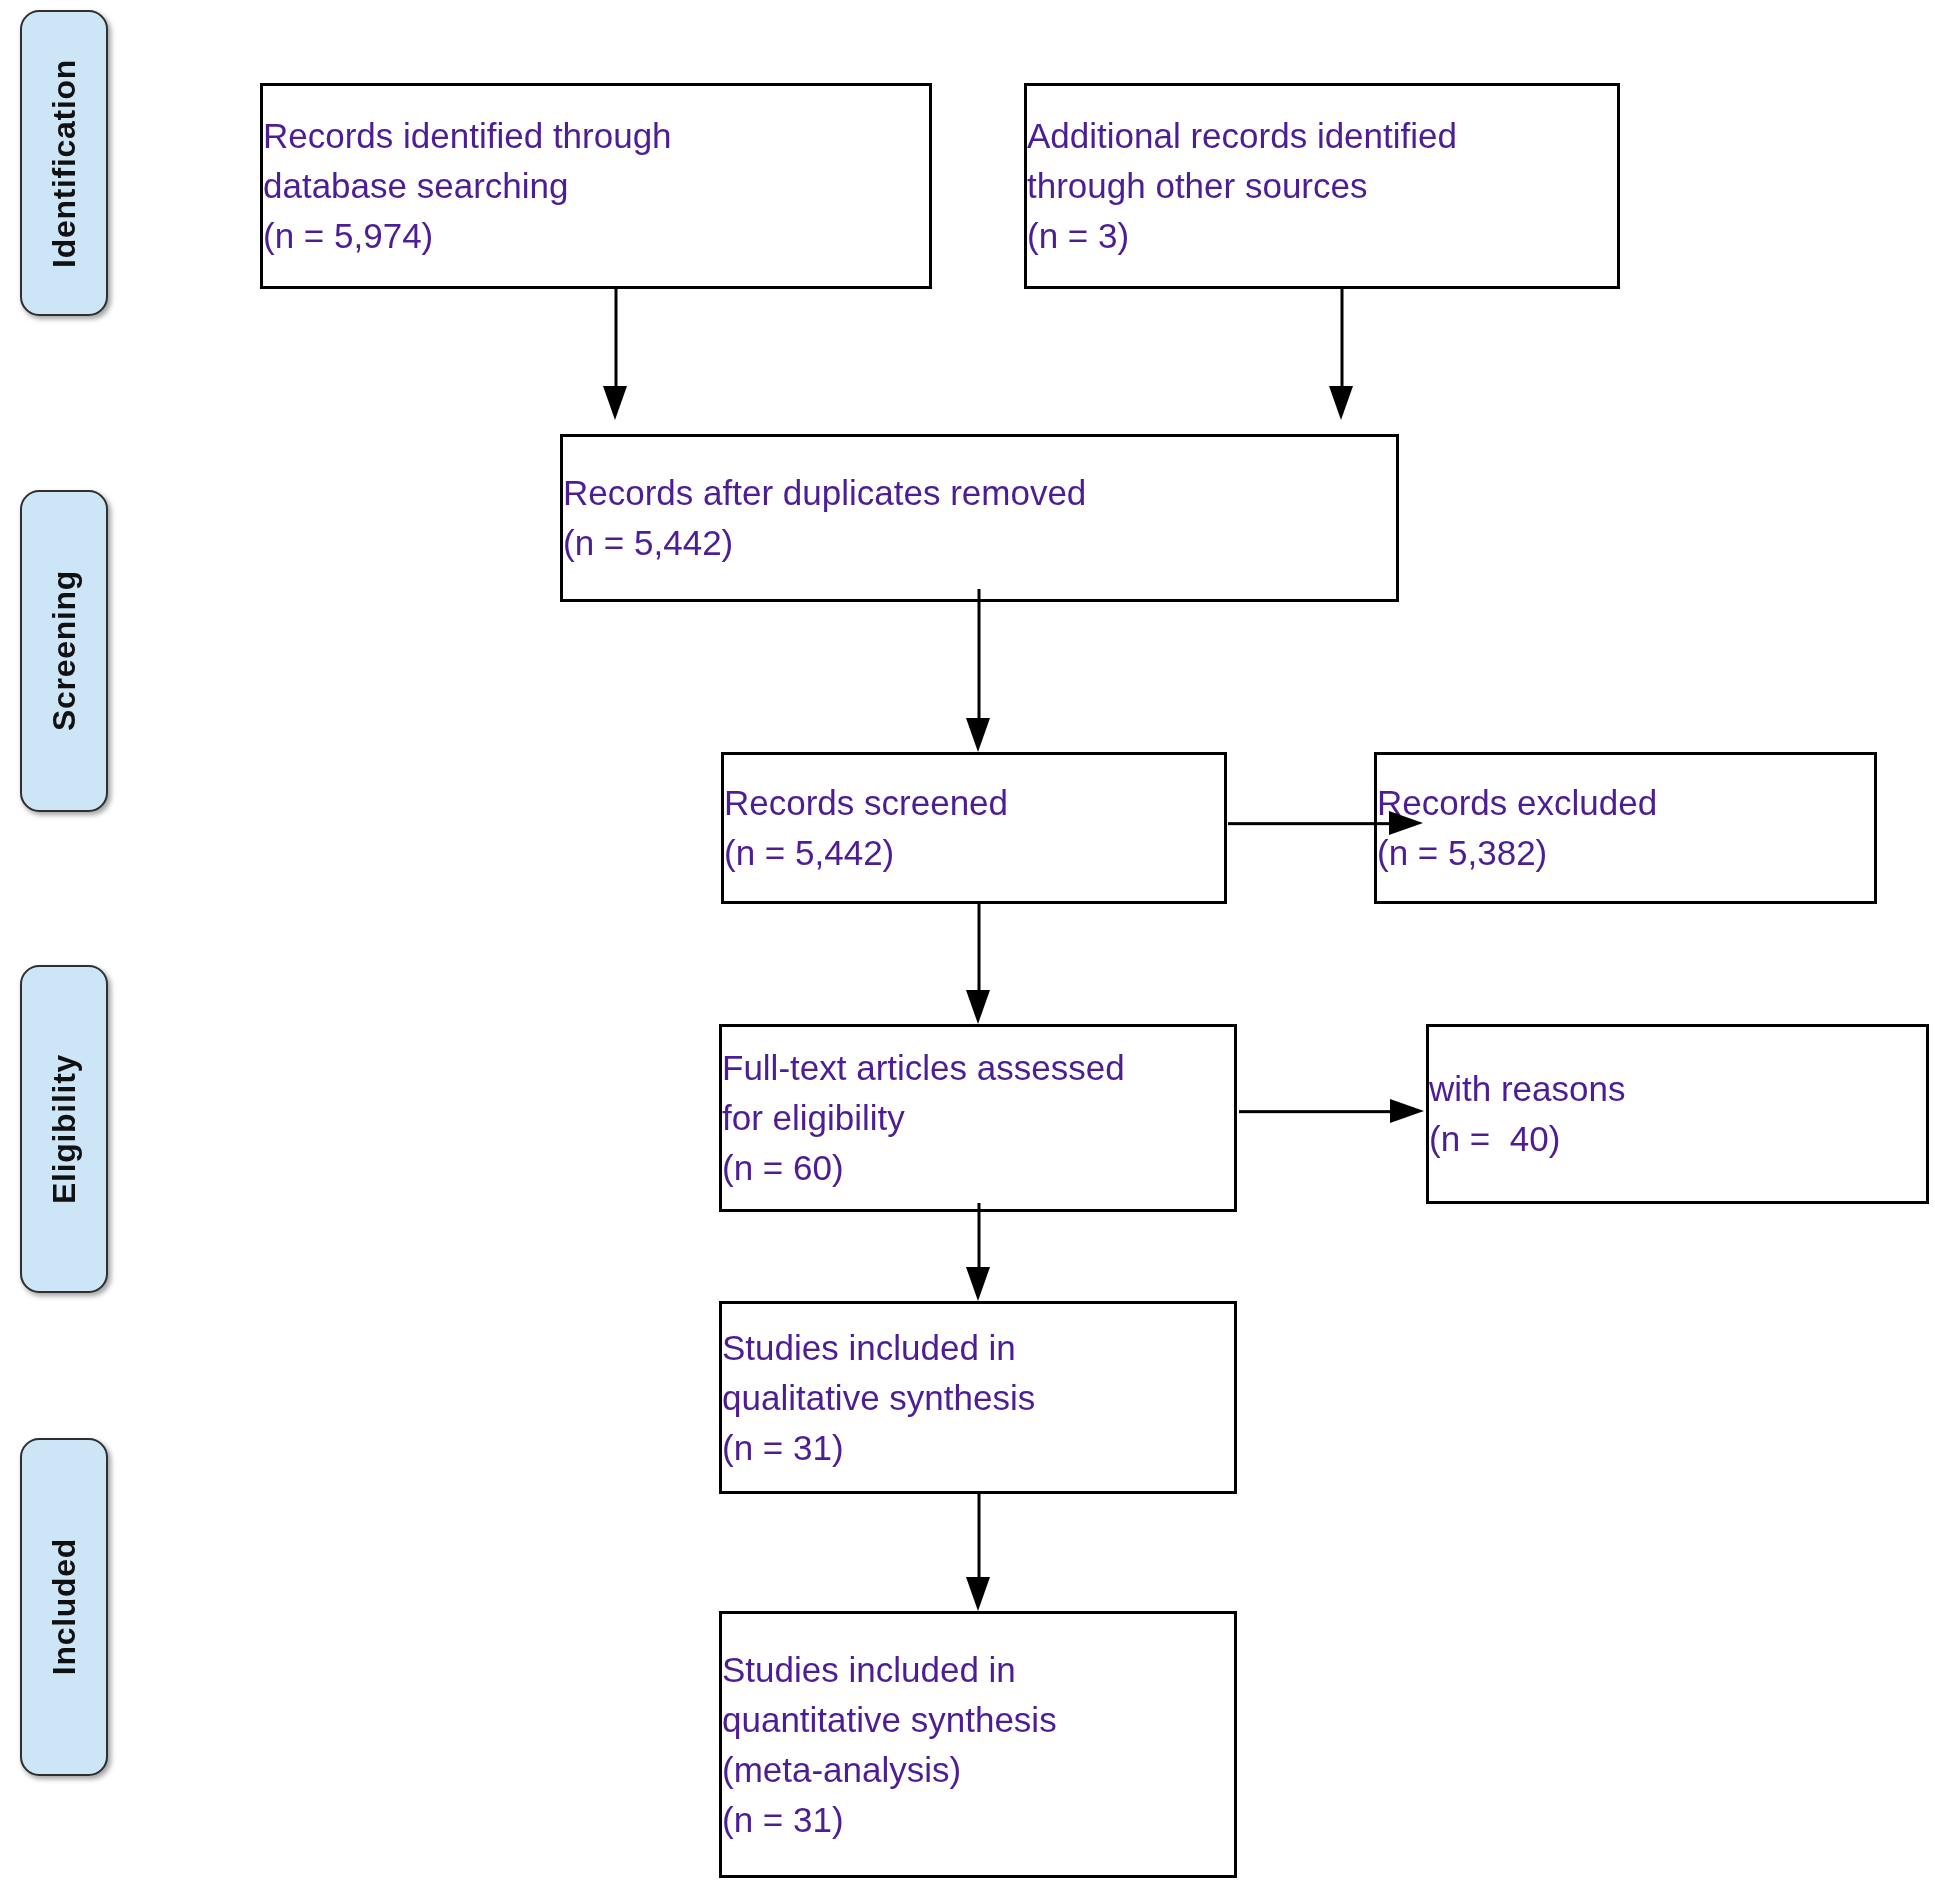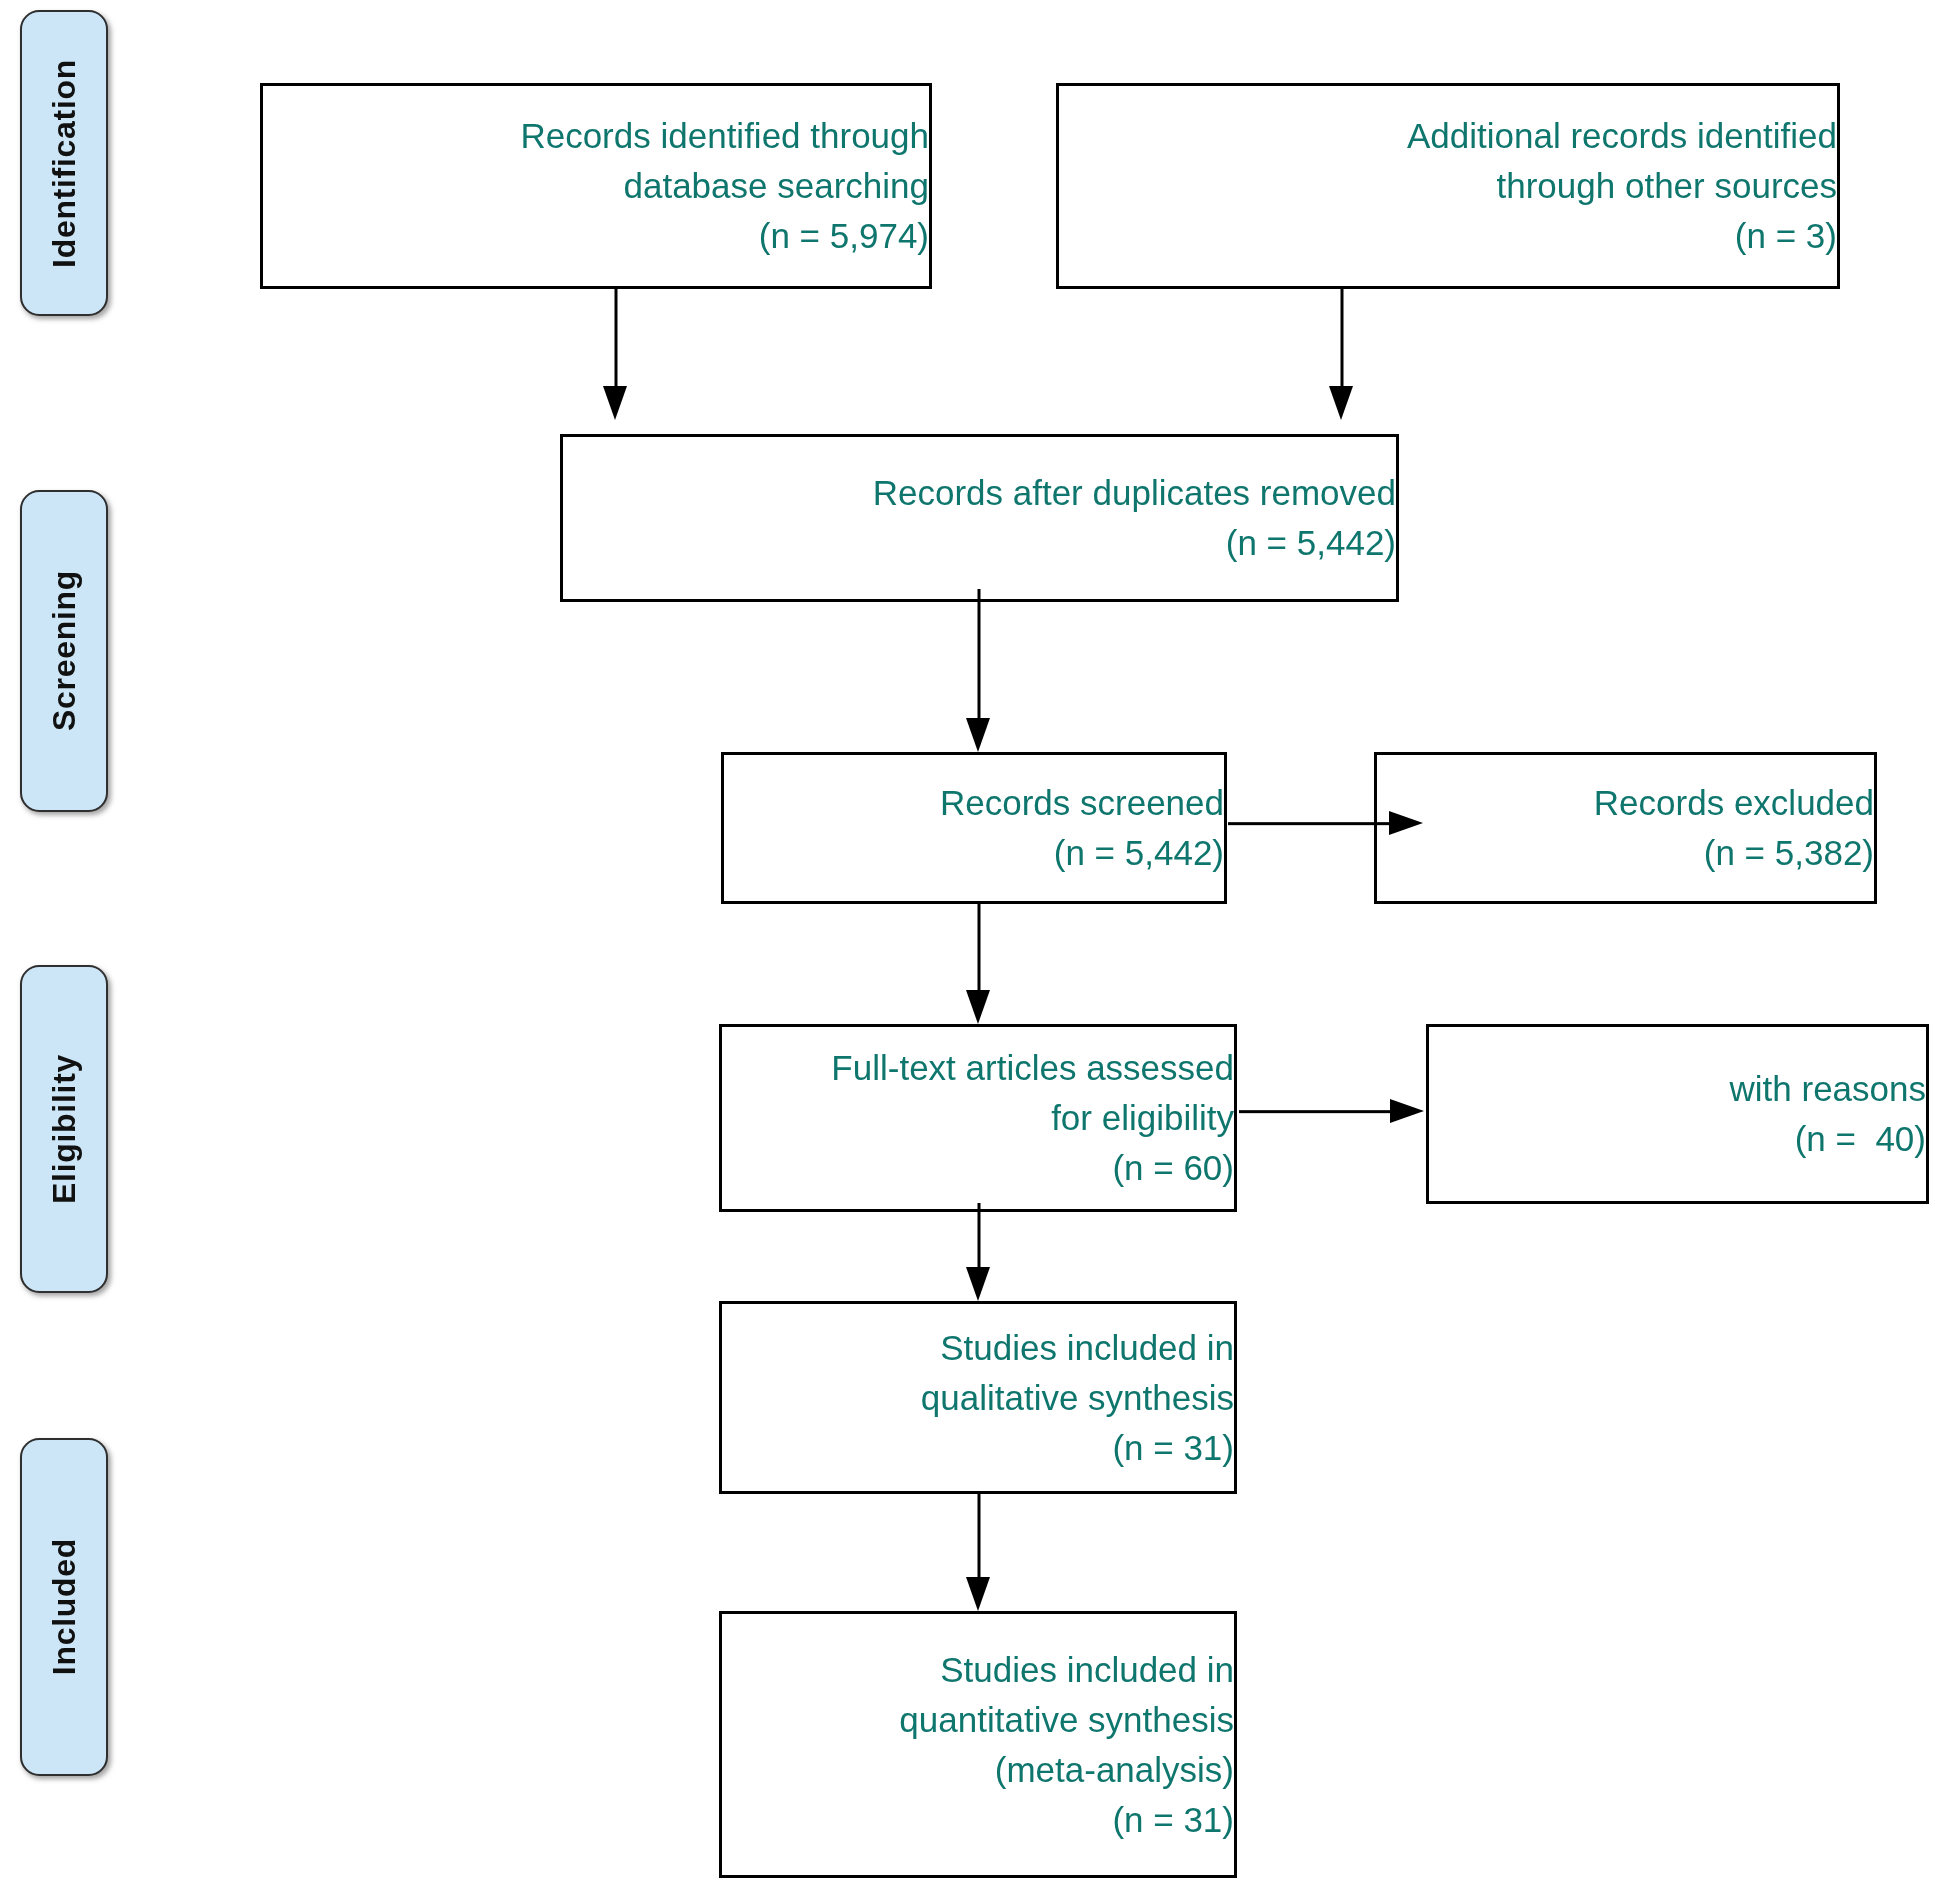--- a/index.html
+++ b/index.html
@@ -37,25 +37,25 @@
 
   
   .node {
     position: absolute;
     background: #ffffff;
     border: 3px solid #000000;
     box-sizing: border-box;
     display: flex;
     flex-direction: column;
     justify-content: center;
-    align-items: flex-end;
+    align-items: flex-start;
     text-align: center;
     font-size: 35px;
     line-height: 50px;
-    color: #0f766e;
+    color: #4c1d95;
   }
   .nl { white-space: pre; }
 
   
   .va { position: absolute; width: 25px; }
   .va .shaft {
     position: absolute; left: 50%; transform: translateX(-50%);
     top: 0; bottom: 31px; width: 3px; background: #000000; display: block;
   }
   .va .head {
@@ -93,21 +93,21 @@
   <div class="stage" style="left:20px; top:1438px; height:338px;">
     <span class="stage-label">Included</span>
   </div>
 
   <div class="node" style="left:260px; top:83px; width:672px; height:206px;">
     <div class="nl">Records identified through</div>
     <div class="nl">database searching</div>
     <div class="nl">(n = 5,974)</div>
   </div>
 
-  <div class="node" style="left:1056px; top:83px; width:784px; height:206px;padding-left:13px;">
+  <div class="node" style="left:1024px; top:83px; width:596px; height:206px;">
     <div class="nl">Additional records identified</div>
     <div class="nl">through other sources</div>
     <div class="nl">(n = 3)</div>
   </div>
 
   <div class="node" style="left:560px; top:422px; width:839px; height:168px;margin-top:12px;">
     <div class="nl">Records after duplicates removed</div>
     <div class="nl">(n = 5,442)</div>
   </div>
 

